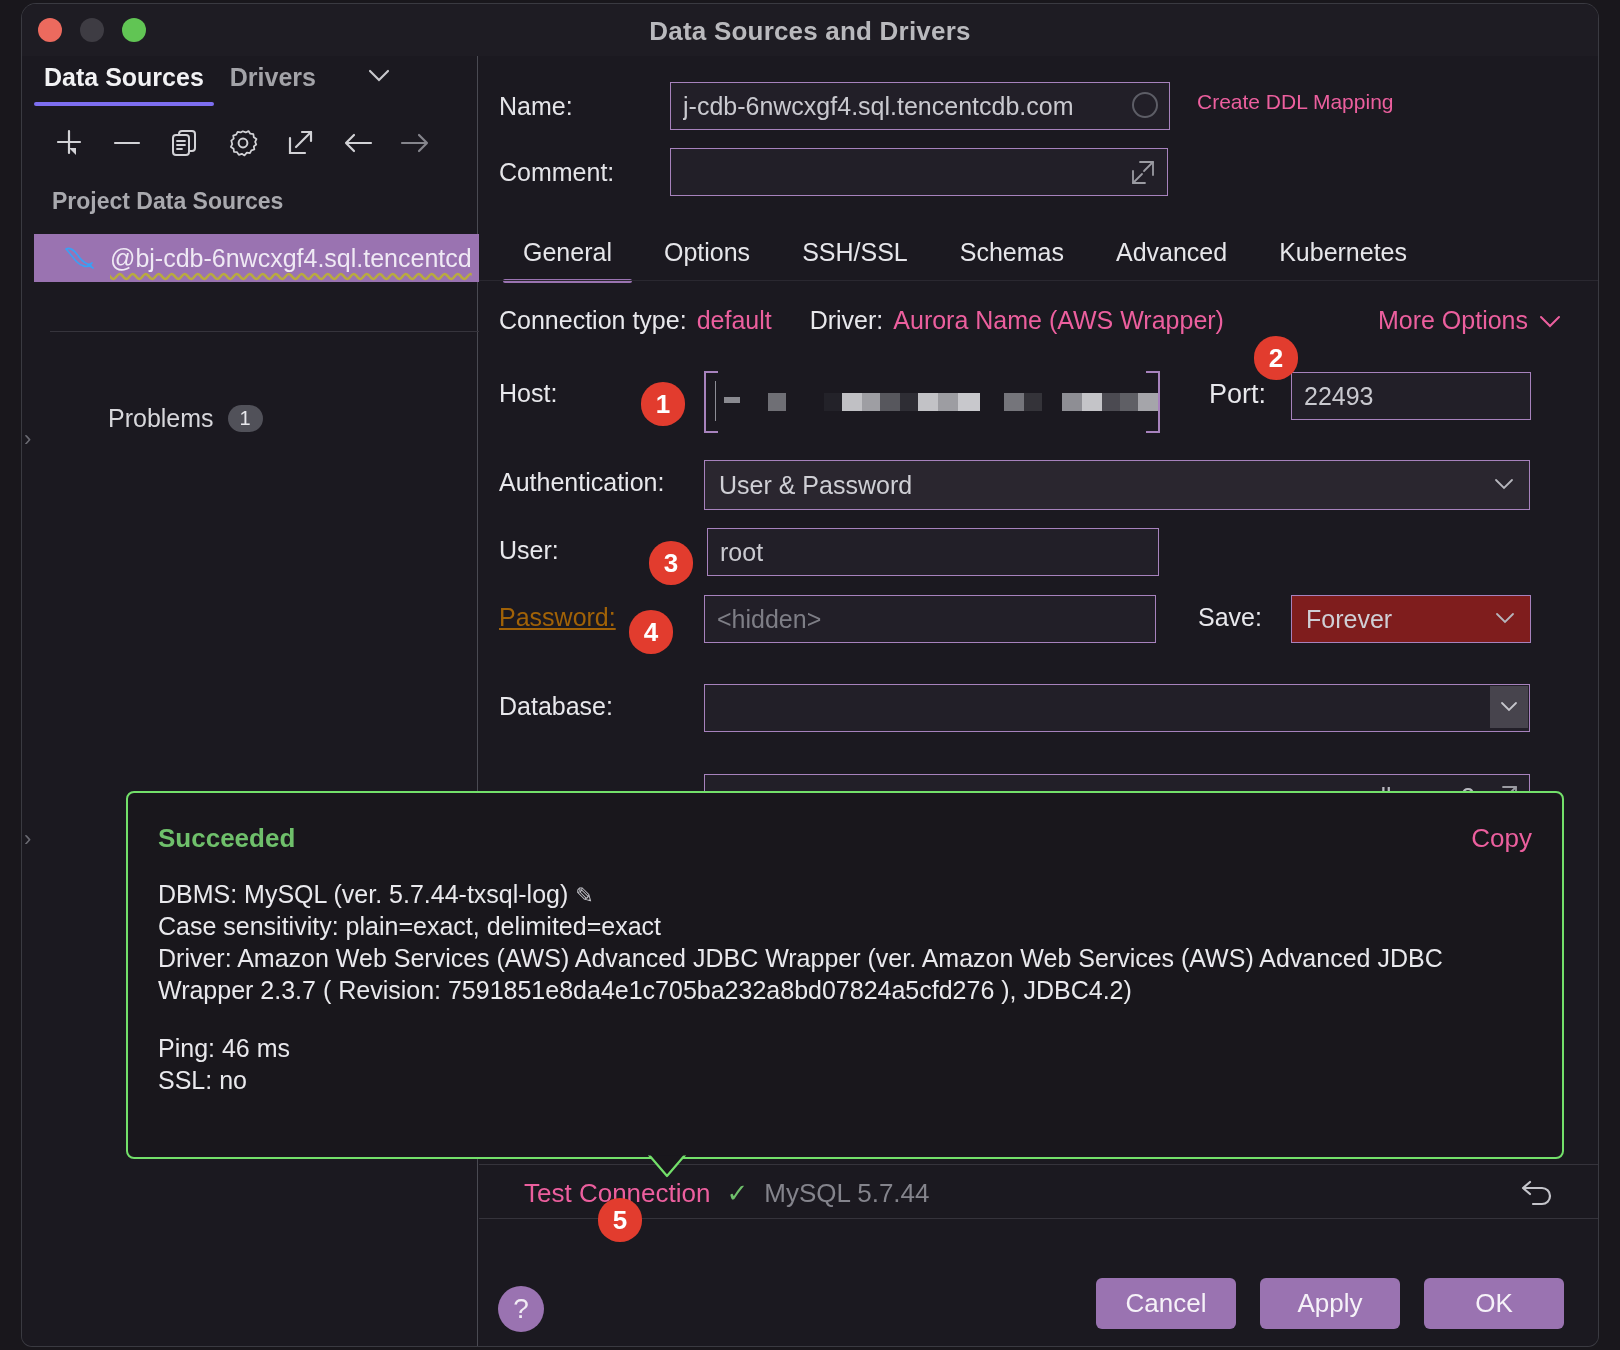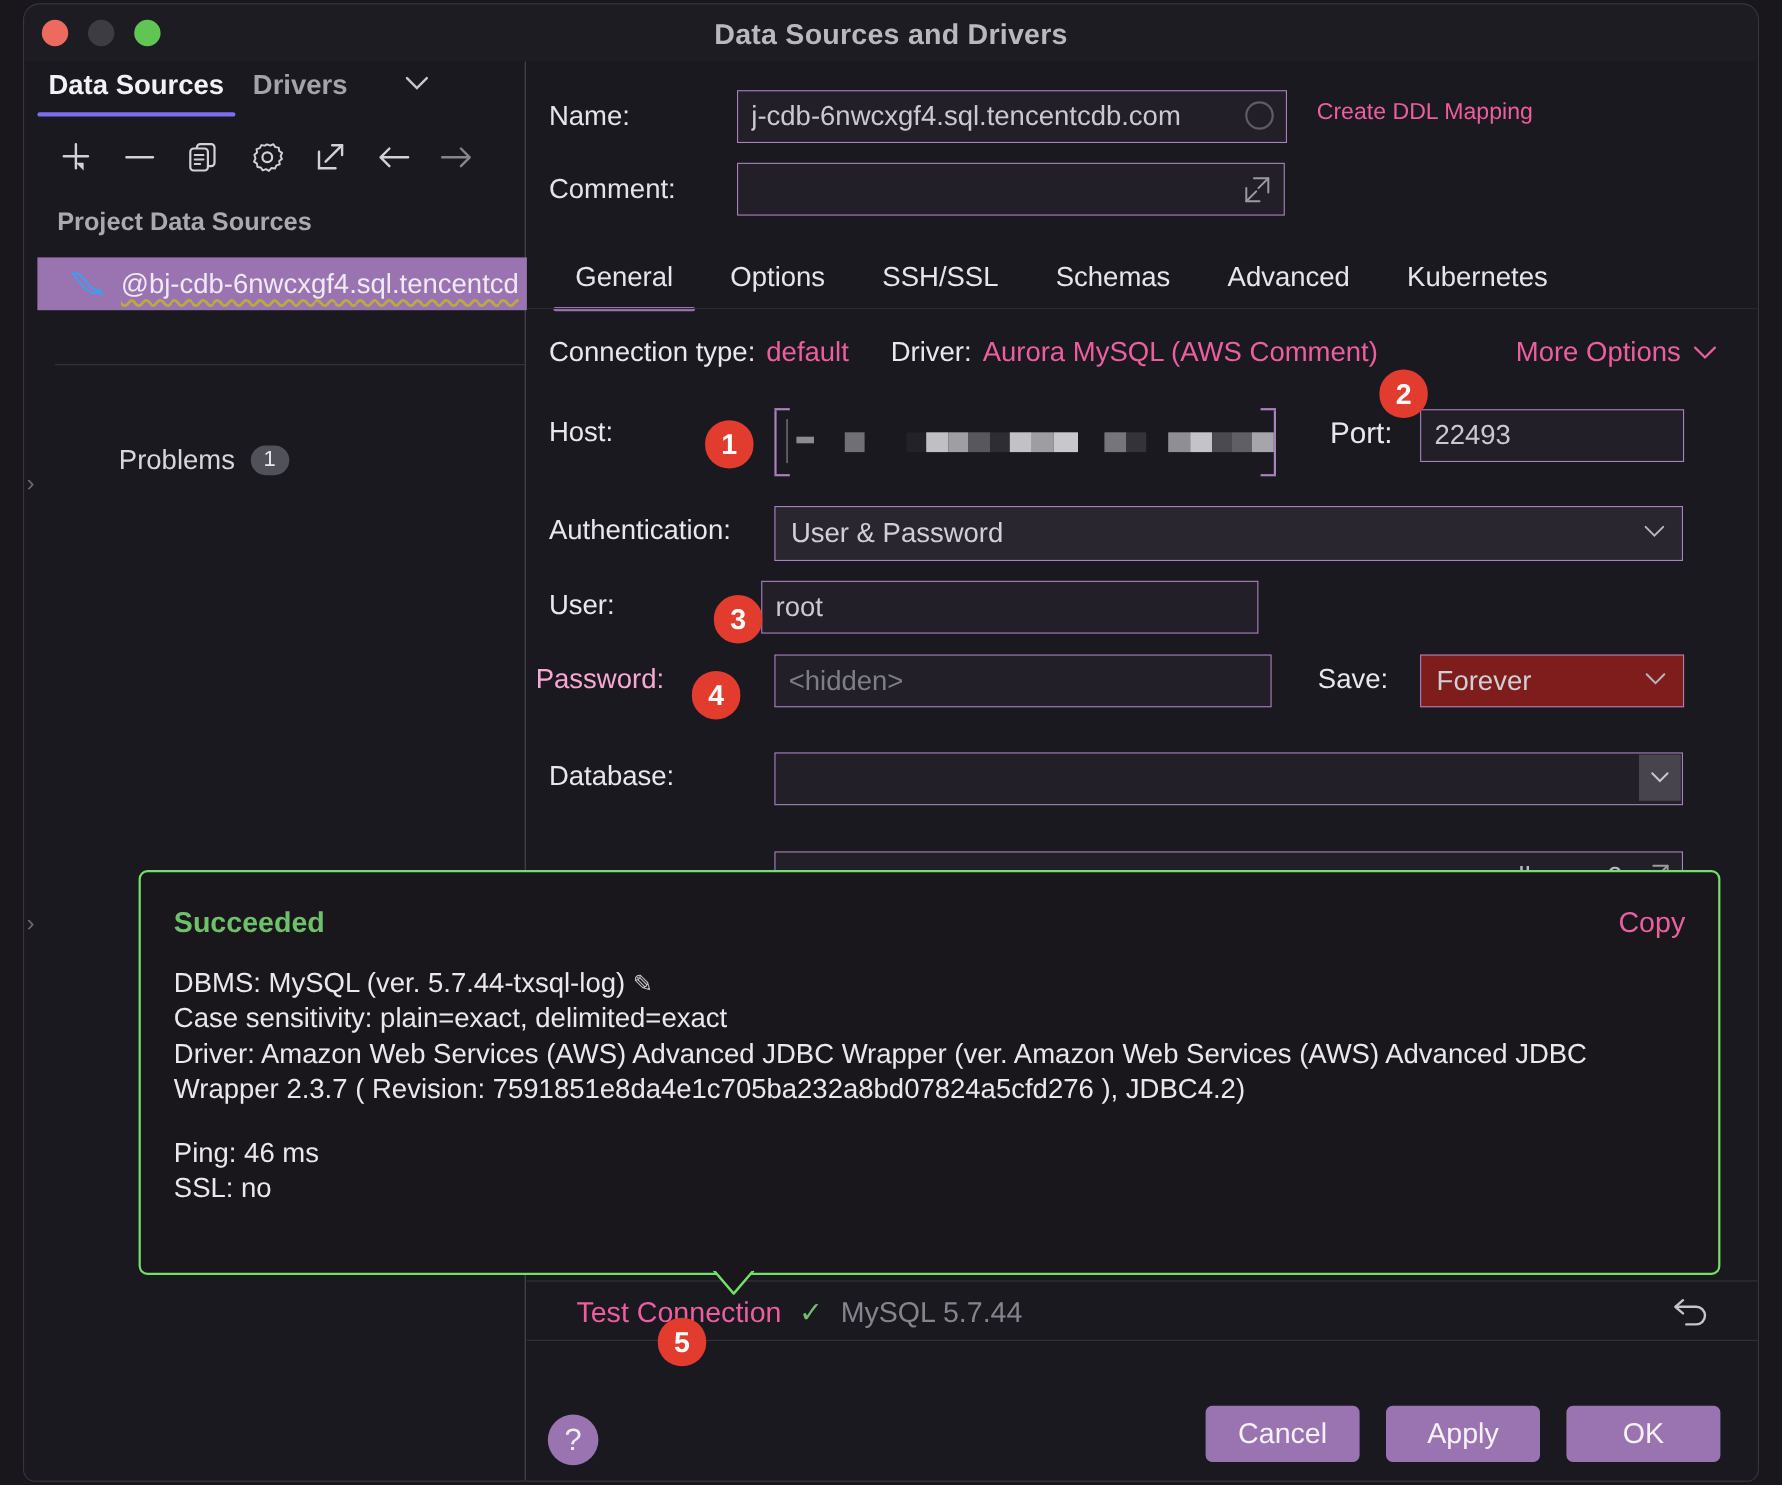--- a/index.html
+++ b/index.html
@@ -227,23 +227,23 @@
   .auth-label { position: absolute; left: 20px; top: 412px; color: #e8e8ec; font-size: 25px; }
   .auth-sel {
     position: absolute; left: 225px; top: 404px; width: 826px; height: 50px;
     background: #2a262f; border: 1.5px solid #a782bd;
     display: flex; align-items: center; padding: 0 14px;
     color: #cfcfd5; font-size: 25px;
   }
   .sel-chev { margin-left: auto; color: #b6b6bd; font-size: 19px; }
 
   .user-label { position: absolute; left: 20px; top: 480px; color: #e8e8ec; font-size: 25px; }
-  .user-inp { position: absolute; left: 213px; top: 472px; width: 452px; height: 48px; }
-
-  .pass-label { position: absolute; left: 8px; top: 547px; color: #f9a8d4; font-size: 25px; }
+  .user-inp { position: absolute; left: 228px; top: 472px; width: 452px; height: 48px; }
+
+  .pass-label { position: absolute; left: 20px; top: 547px; color: #a16207; font-size: 25px; text-decoration: underline; }
   .pass-inp { position: absolute; left: 225px; top: 539px; width: 452px; height: 48px; }
   .save-label { position: absolute; left: 719px; top: 547px; color: #e8e8ec; font-size: 25px; }
   .save-sel {
     position: absolute; left: 812px; top: 539px; width: 240px; height: 48px;
     background: #7f1d1d; border: 1.5px solid #a782bd;
     display: flex; align-items: center; padding: 0 14px;
     color: #cfcfd5; font-size: 25px;
   }
 
   .db-label { position: absolute; left: 20px; top: 636px; color: #e8e8ec; font-size: 25px; }
@@ -457,21 +457,21 @@
       <div class="subtab">Schemas</div>
       <div class="subtab">Advanced</div>
       <div class="subtab">Kubernetes</div>
     </div>
     <div class="subtabs-underline"></div>
 
     <div class="conn-row">
       <span class="conn-lbl">Connection type:</span>
       <span class="conn-val">default</span>
       <span class="conn-lbl">Driver:</span>
-      <span class="conn-val">Aurora MySQL (AWS Comment)</span>
+      <span class="conn-val">Aurora Name (AWS Wrapper)</span>
     </div>
     <div class="more-options">
       <span>More Options</span>
       <span>
         <svg width="24" height="16" viewBox="0 0 24 16">
               <path d="M3 4 L12 13 L21 4" stroke="#ec5f9e" stroke-width="2" fill="none" stroke-linecap="round"></path>
             </svg>
       </span>
     </div>
 

